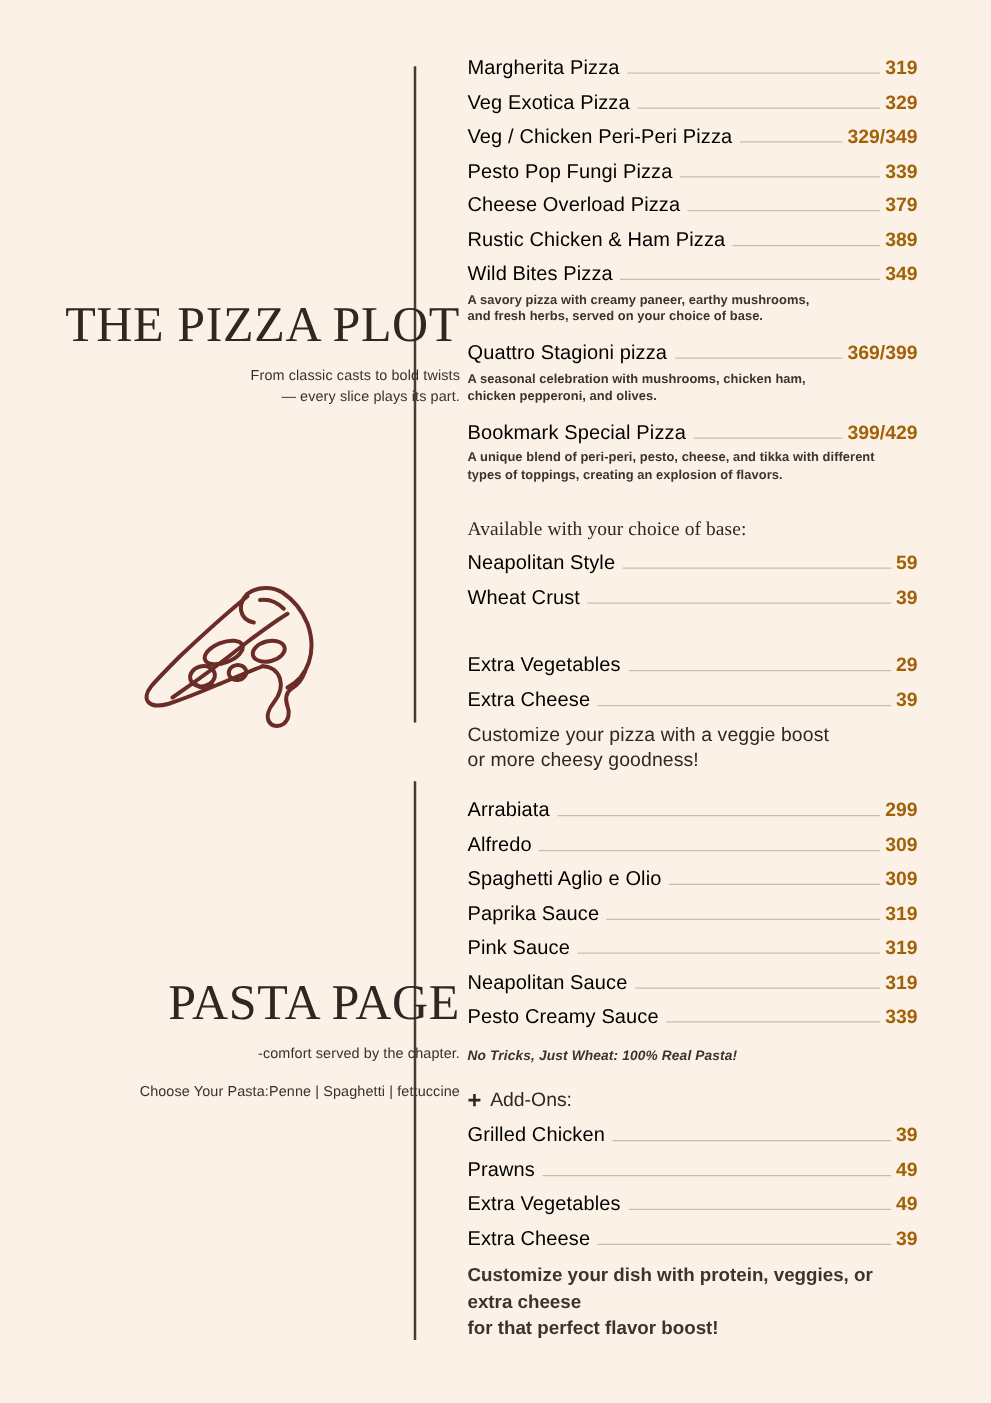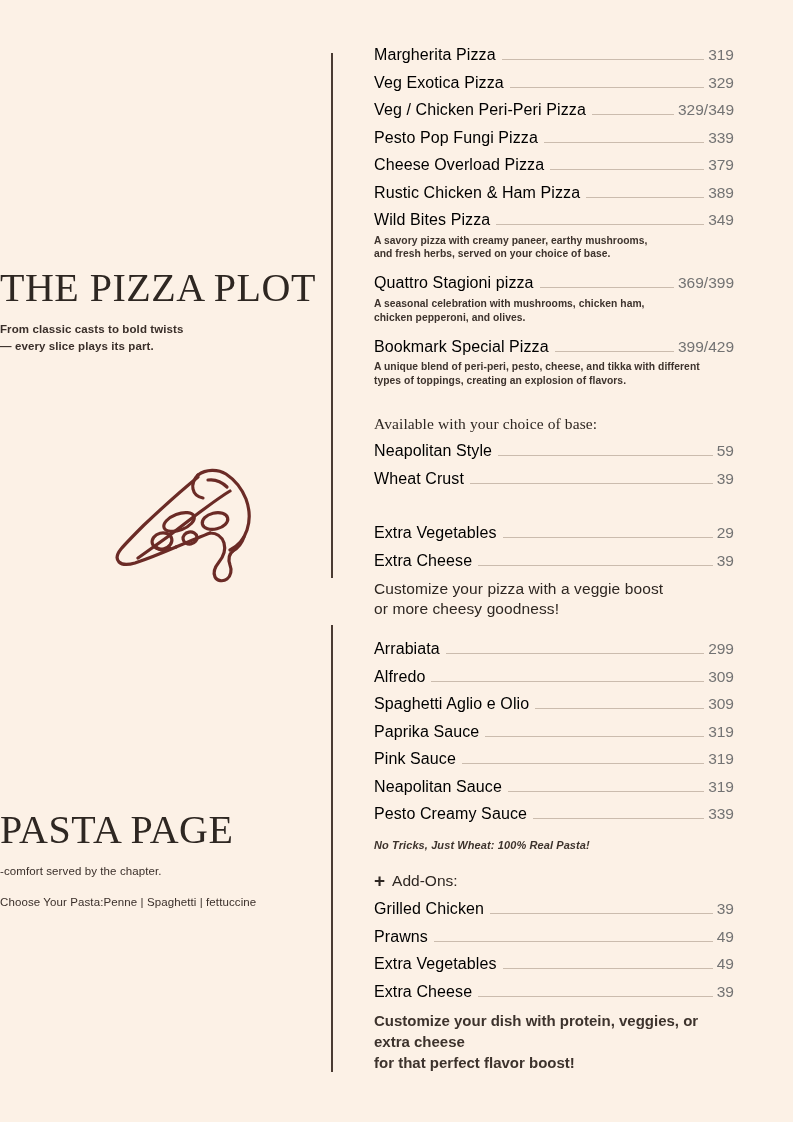--- a/index.html
+++ b/index.html
@@ -29,38 +29,37 @@
     left: 331px;
   }
   .divider-top    { top: 53px;  height: 525px; }
   .divider-bottom { top: 625px; height: 447px; }
 
   
   .left-col {
     position: absolute;
     left: 0;
     width: 368px;
-    text-align: left;
-    margin-top: 28px;
+    text-align: right;
   }
 
   .section-title {
     font-family: "Liberation Serif", serif;
     font-weight: 400;
     color: #2e2722;
     letter-spacing: 0.5px;
     line-height: 1;
     white-space: nowrap;
   }
   .section-title.pizza { font-size: 40px; }
   .section-title.pasta { font-size: 40px; }
 
   .section-sub {
     font-size: 11.5px;
-    font-weight: 700;
+    font-weight: 400;
     color: #3a2f2a;
     line-height: 1.45;
     margin-top: 13px;
     letter-spacing: 0.1px;
   }
   .section-sub.light {
     font-weight: 400;
     font-size: 11.5px;
   }
   .section-choose {
@@ -107,22 +106,22 @@
     letter-spacing: 0.1px;
   }
   .leader {
     flex: 1 1 auto;
     border-bottom: 1px solid #cbbcae;
     margin: 0 4px 4px 6px;
     min-width: 10px;
   }
   .menu-price {
     font-size: 15.5px;
-    font-weight: 400;
-    color: #737373;
+    font-weight: 700;
+    color: #a16207;
     white-space: nowrap;
     text-align: right;
   }
 
   .menu-desc {
     font-size: 10.3px;
     line-height: 1.35;
     color: #3d332d;
     font-weight: 600;
     margin: -5px 0 13px 0;

